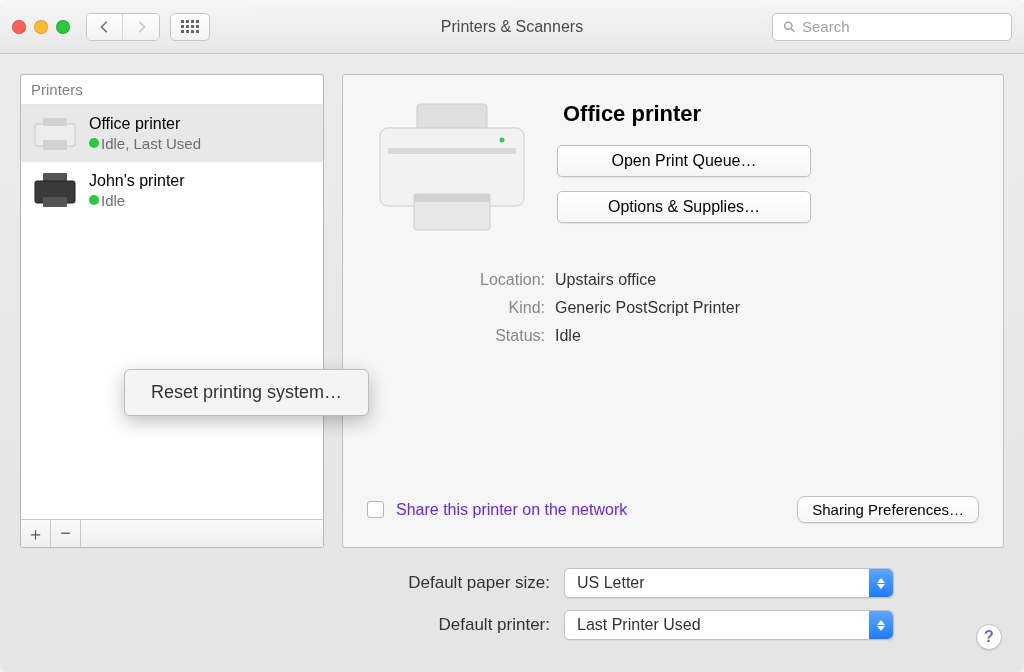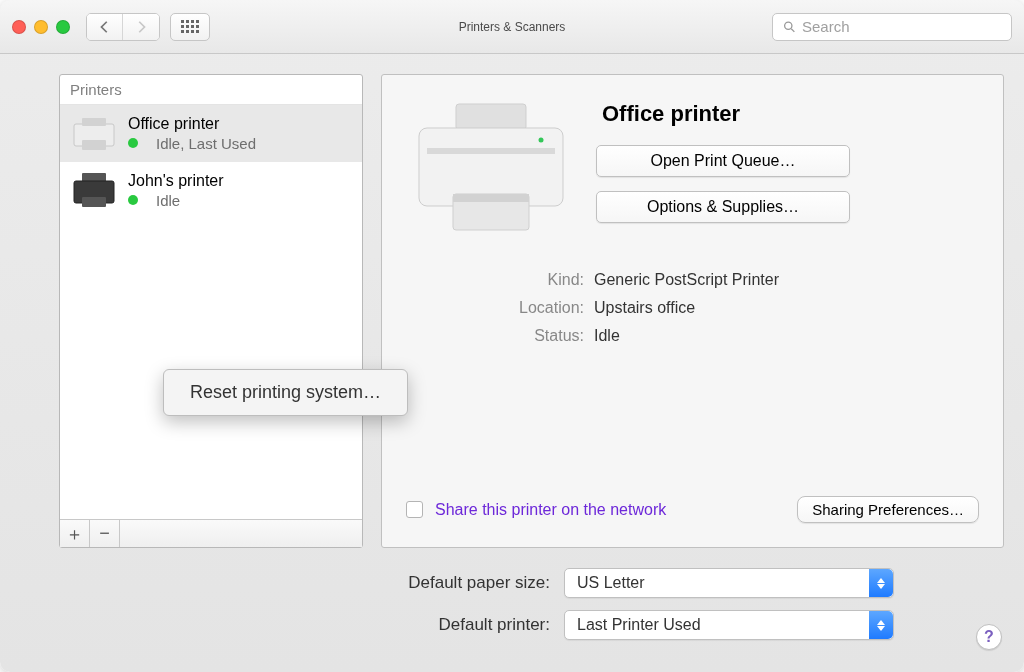--- a/index.html
+++ b/index.html
@@ -59,21 +59,21 @@
       border: 1px solid #c6c6c6;
       border-radius: 5px;
       display: flex; align-items: center; justify-content: center;
     }
     .grid-icon { display:grid; grid-template-columns: repeat(4,3px); grid-template-rows: repeat(3,3px); gap:2px; }
     .grid-icon span { background:#666; width:3px; height:3px; }
     .title {
       position: absolute;
       left: 50%; transform: translateX(-50%);
       color: #4a4a4a;
-      font-size: 12px;
+      font-size: 16px;
     }
     .search-wrap { margin-left:auto; }
     .search {
       width: 240px; height: 28px;
       background: #fff;
       border: 1px solid #c6c6c6;
       border-radius: 5px;
       display:flex; align-items:center;
       padding: 0 10px;
       color:#999;
@@ -81,21 +81,20 @@
     .search svg { width:14px; height:14px; margin-right:6px; fill:#999; }
     .search input { border:none; outline:none; font-size:15px; flex:1; color:#6d28d9; background:transparent; }
     .search input::placeholder { color:#a0a0a0; }
 
     .body {
       flex:1;
       display:flex;
       padding: 20px;
       gap: 18px;
       position: relative;
-      margin-left: 39px;
     }
 
     .sidebar {
       width: 304px;
       background: #fff;
       border: 1px solid #b8b8b8;
       border-radius: 3px;
       display:flex;
       flex-direction:column;
       position: relative;
@@ -109,21 +108,21 @@
     .printer-list { flex:1; }
     .printer-item {
       display:flex; align-items:center;
       padding: 8px 10px;
       border-bottom: 1px solid transparent;
     }
     .printer-item.selected { background:#e8e8e8; }
     .p-icon { width: 48px; height: 40px; margin-right: 10px; display:flex; align-items:center; justify-content:center; }
     .p-text { flex:1; }
     .p-name { font-size:16px; color:#000; }
-    .p-status { display:flex; align-items:center; gap:18px; margin-top:2px; }
+    .p-status { display:flex; align-items:center; gap:2px; margin-top:2px; }
     .status-dot { width:10px; height:10px; border-radius:50%; background:#29c940; flex-shrink:0; }
     .p-status-text { font-size:15px; color:#6e6e6e; }
     .sidebar-footer {
       height:28px;
       border-top:1px solid #c8c8c8;
       display:flex;
       background: linear-gradient(#fafafa,#efefef);
     }
     .sb-btn {
       width:30px; height:27px;
@@ -362,26 +361,26 @@
         </div>
         <div class="main-top-right">
           <div class="printer-title">Office printer</div>
           <button class="mac-button">Open Print Queue…</button>
           <button class="mac-button">Options &amp; Supplies…</button>
         </div>
       </div>
 
       <div class="info-grid">
         <div class="info-row">
+          <div class="info-label">Location:</div>
+          <div class="info-value">Upstairs office</div>
+        </div>
+        <div class="info-row">
           <div class="info-label">Kind:</div>
           <div class="info-value">Generic PostScript Printer</div>
-        </div>
-        <div class="info-row">
-          <div class="info-label">Location:</div>
-          <div class="info-value">Upstairs office</div>
         </div>
         <div class="info-row">
           <div class="info-label">Status:</div>
           <div class="info-value">Idle</div>
         </div>
       </div>
 
       <div class="share-row">
         <div class="checkbox"></div>
         <div class="share-label">Share this printer on the network</div>

